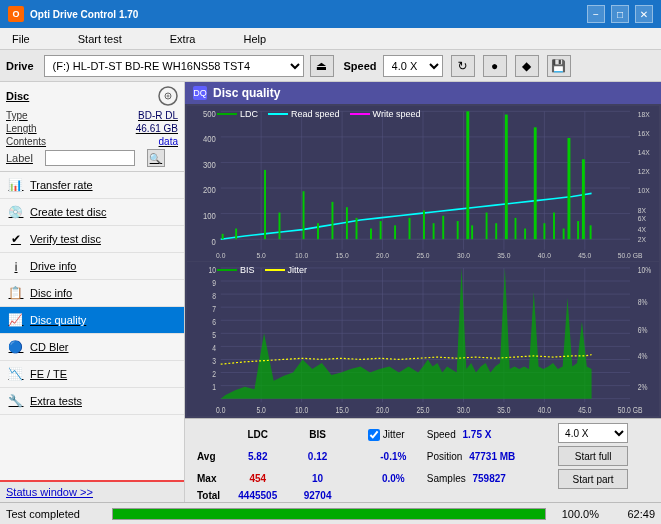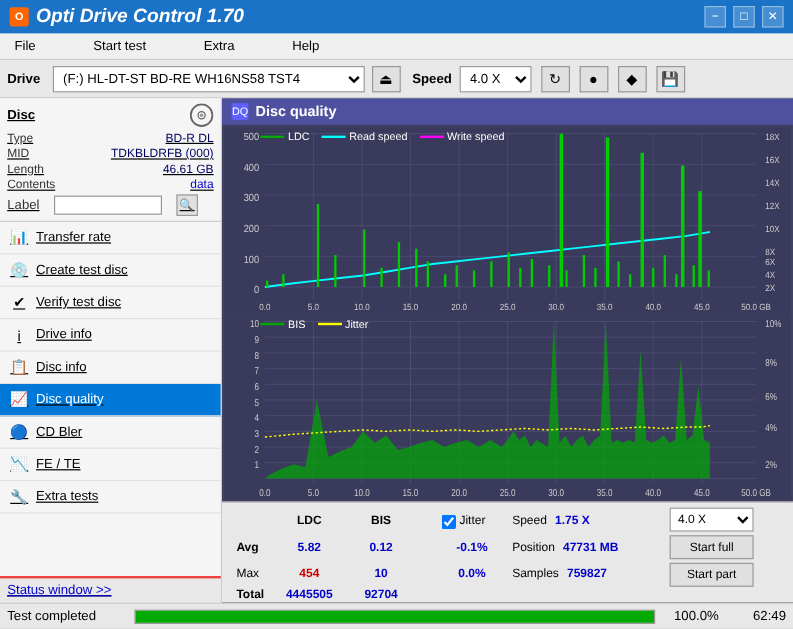--- a/index.html
+++ b/index.html
@@ -2,21 +2,21 @@
 <html><head>
   <meta charset="utf-8">
   <style>
     * { box-sizing: border-box; margin: 0; padding: 0; }
     body { font-family: 'Segoe UI', Tahoma, Geneva, Verdana, sans-serif; font-size: 11px; background: #f0f0f0; width: 661px; height: 524px; overflow: hidden; }
 
     
     .title-bar { background: #1a73c7; color: white; display: flex; align-items: center; justify-content: space-between; padding: 4px 8px; height: 28px; }
     .title-bar-left { display: flex; align-items: center; gap: 6px; }
     .title-bar-icon { width: 16px; height: 16px; background: #ff6600; border-radius: 2px; display: flex; align-items: center; justify-content: center; font-size: 9px; color: white; font-weight: bold; }
-    .title-bar-text { font-size: 16px; font-weight: 600; font-style: italic; }
+    .title-bar-text { font-size: 10px; font-weight: 600; }
     .title-bar-controls { display: flex; gap: 6px; }
     .title-bar-btn { width: 18px; height: 18px; background: rgba(255,255,255,0.2); border: 1px solid rgba(255,255,255,0.4); color: white; cursor: pointer; display: flex; align-items: center; justify-content: center; font-size: 10px; }
 
     
     .menu-bar { background: #f0f0f0; border-bottom: 1px solid #ccc; display: flex; align-items: center; padding: 2px 4px; height: 22px; gap: 32px; }
     .menu-item { padding: 2px 8px; cursor: pointer; font-size: 11px; }
 
     
     .drive-bar { background: #e8e8e8; border-bottom: 1px solid #ccc; display: flex; align-items: center; padding: 3px 6px; height: 32px; gap: 6px; }
     .drive-label { font-size: 11px; font-weight: bold; margin-right: 4px; }
@@ -126,24 +126,20 @@
         <span class="disc-header-title">Disc</span>
         <svg class="disc-icon" viewBox="0 0 20 20">
           <circle cx="10" cy="10" r="9" fill="none" stroke="#666" stroke-width="1.5"></circle>
           <circle cx="10" cy="10" r="3" fill="none" stroke="#666" stroke-width="1"></circle>
           <circle cx="10" cy="10" r="1.5" fill="#999"></circle>
         </svg>
       </div>
       <div class="disc-row">
         <span class="disc-key">Type</span>
         <span class="disc-val">BD-R DL</span>
-      </div>
-      <div class="disc-row">
-        <span class="disc-key">MID</span>
-        <span class="disc-val">TDKBLDRFB (000)</span>
       </div>
       <div class="disc-row">
         <span class="disc-key">Length</span>
         <span class="disc-val">46.61 GB</span>
       </div>
       <div class="disc-row">
         <span class="disc-key">Contents</span>
         <span class="disc-val disc-val-blue">data</span>
       </div>
       <div class="label-row">
@@ -414,21 +410,21 @@
             <td style="text-align:center;color:#0000cc;font-weight:bold;padding:1px 6px;">5.82</td>
             <td style="text-align:center;color:#0000cc;font-weight:bold;padding:1px 6px;">0.12</td>
             <td></td>
             <td style="text-align:center;color:#0000cc;font-weight:bold;padding:1px 4px;">-0.1%</td>
             <td style="padding:1px 4px;">
               <span>Position</span>
               <span style="color:#0000cc;font-weight:bold;margin-left:4px;">47731 MB</span>
             </td>
           </tr>
           <tr>
-            <td style="font-weight:normal;padding:1px 4px;">Max</td>
+            <td style="font-weight:bold;padding:1px 4px;">Max</td>
             <td style="text-align:center;color:#cc0000;font-weight:bold;padding:1px 6px;">454</td>
             <td style="text-align:center;color:#0000cc;font-weight:bold;padding:1px 6px;">10</td>
             <td></td>
             <td style="text-align:center;color:#0000cc;font-weight:bold;padding:1px 4px;">0.0%</td>
             <td style="padding:1px 4px;">
               <span>Samples</span>
               <span style="color:#0000cc;font-weight:bold;margin-left:4px;">759827</span>
             </td>
           </tr>
           <tr>

